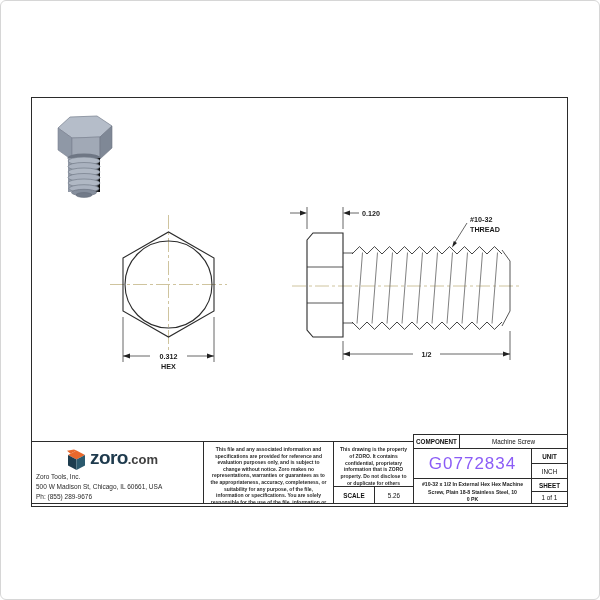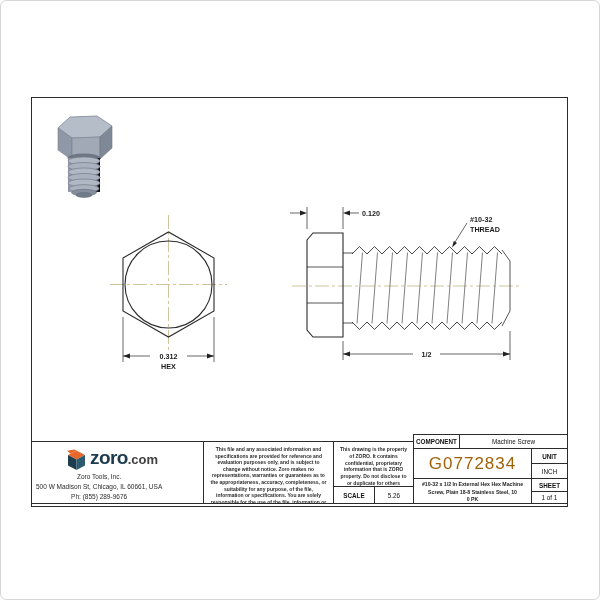--- a/index.html
+++ b/index.html
@@ -13,35 +13,35 @@
 
   .drawing-svg { position:absolute; left:0; top:0; width:600px; height:600px; }
 
   .ol  { stroke:#2b2b2b; stroke-width:1.1; fill:none; }
   .ol2 { stroke:#2b2b2b; stroke-width:0.8; fill:none; }
   .dl  { stroke:#333333; stroke-width:0.75; fill:none; }
   .ar  { fill:#222222; stroke:none; }
   .cl  { stroke:#cfc49e; stroke-width:1; fill:none; stroke-dasharray:14 3 3 3; }
   .dt  { font:700 7.2px "Liberation Sans",sans-serif; fill:#1a1a1a; }
 
-  .tb { position:absolute; border:1px solid #2b2b2b; background:#fff; overflow:hidden;text-align:center; }
+  .tb { position:absolute; border:1px solid #2b2b2b; background:#fff; overflow:hidden; }
   .tb-label { font-weight:700; font-size:6.3px; color:#111; display:flex; align-items:center; justify-content:center; }
   .tb-value { font-weight:400; font-size:6.3px; color:#111; display:flex; align-items:center; justify-content:center; }
 
   .zoro-box    { left:31px;  top:441px; width:173px; height:63px; }
   .legal-box   { left:203px; top:441px; width:131px; height:63px; padding:4px 6px;
                  font-size:5px; line-height:1.32; font-weight:700; color:#2a2a2a; text-align:center; }
   .prop-box    { left:333px; top:441px; width:81px;  height:46px; padding:4px 5px;
                  font-size:5px; line-height:1.35; font-weight:700; color:#2a2a2a; text-align:center; }
   .scale-label { left:333px; top:486px; width:42px;  height:18px; }
   .scale-value { left:374px; top:486px; width:40px;  height:18px; }
   .comp-label  { left:413px; top:434px; width:47px;  height:15px; }
   .comp-value  { left:459px; top:434px; width:109px; height:15px; }
   .part-cell   { left:413px; top:448px; width:119px; height:31px;
-                 font-size:17px; letter-spacing:1px; color:#a16207; display:flex; align-items:center; justify-content:center; }
+                 font-size:17px; letter-spacing:1px; color:#8b5cf6; display:flex; align-items:center; justify-content:center; }
   .desc-cell   { left:413px; top:478px; width:119px; height:26px; padding-top:2px;
                  font-size:5.2px; line-height:1.45; font-weight:700; color:#222; text-align:center; }
   .unit-label  { left:531px; top:448px; width:37px; height:16px; }
   .unit-value  { left:531px; top:463px; width:37px; height:16px; }
   .sheet-label { left:531px; top:478px; width:37px; height:14px; }
   .sheet-value { left:531px; top:491px; width:37px; height:13px; }
 
   .logo-row { position:absolute; left:34px; top:5px; display:flex; align-items:baseline; }
   .logo-cube { align-self:center; margin-right:3px; margin-top:2px; }
   .logo-brand { font-size:19px; font-weight:700; color:#1e3a4d; letter-spacing:-0.6px; }

